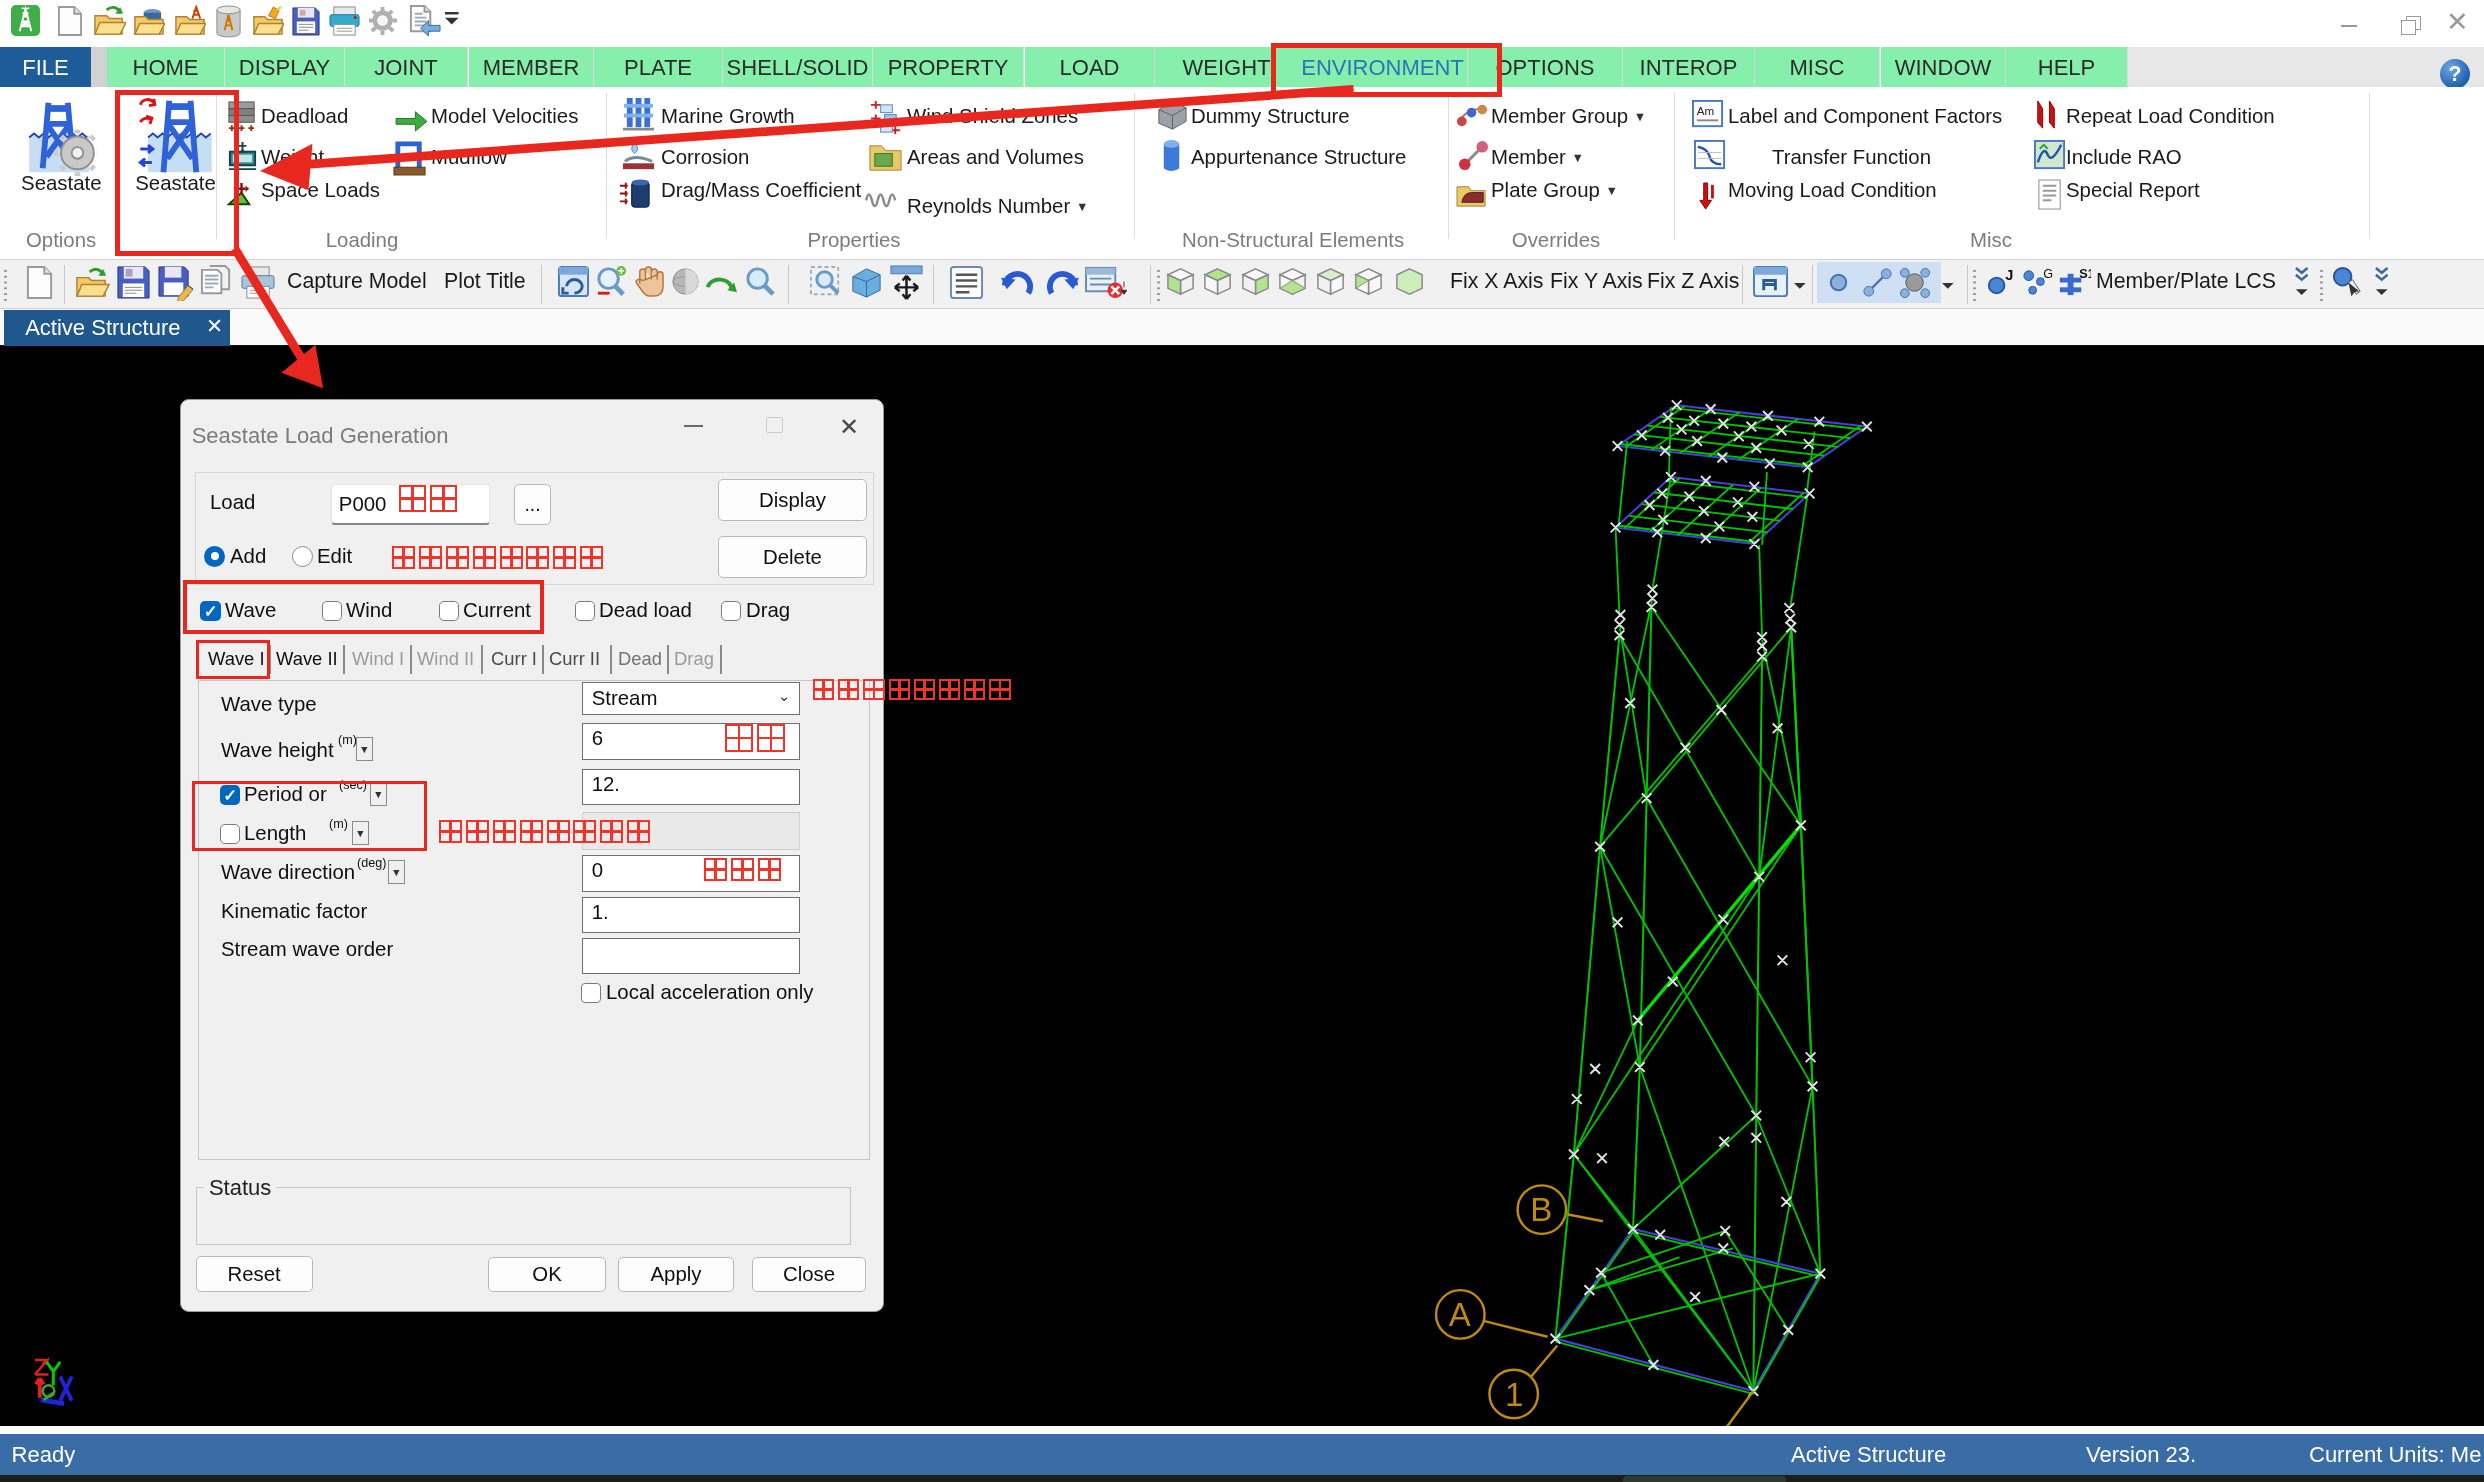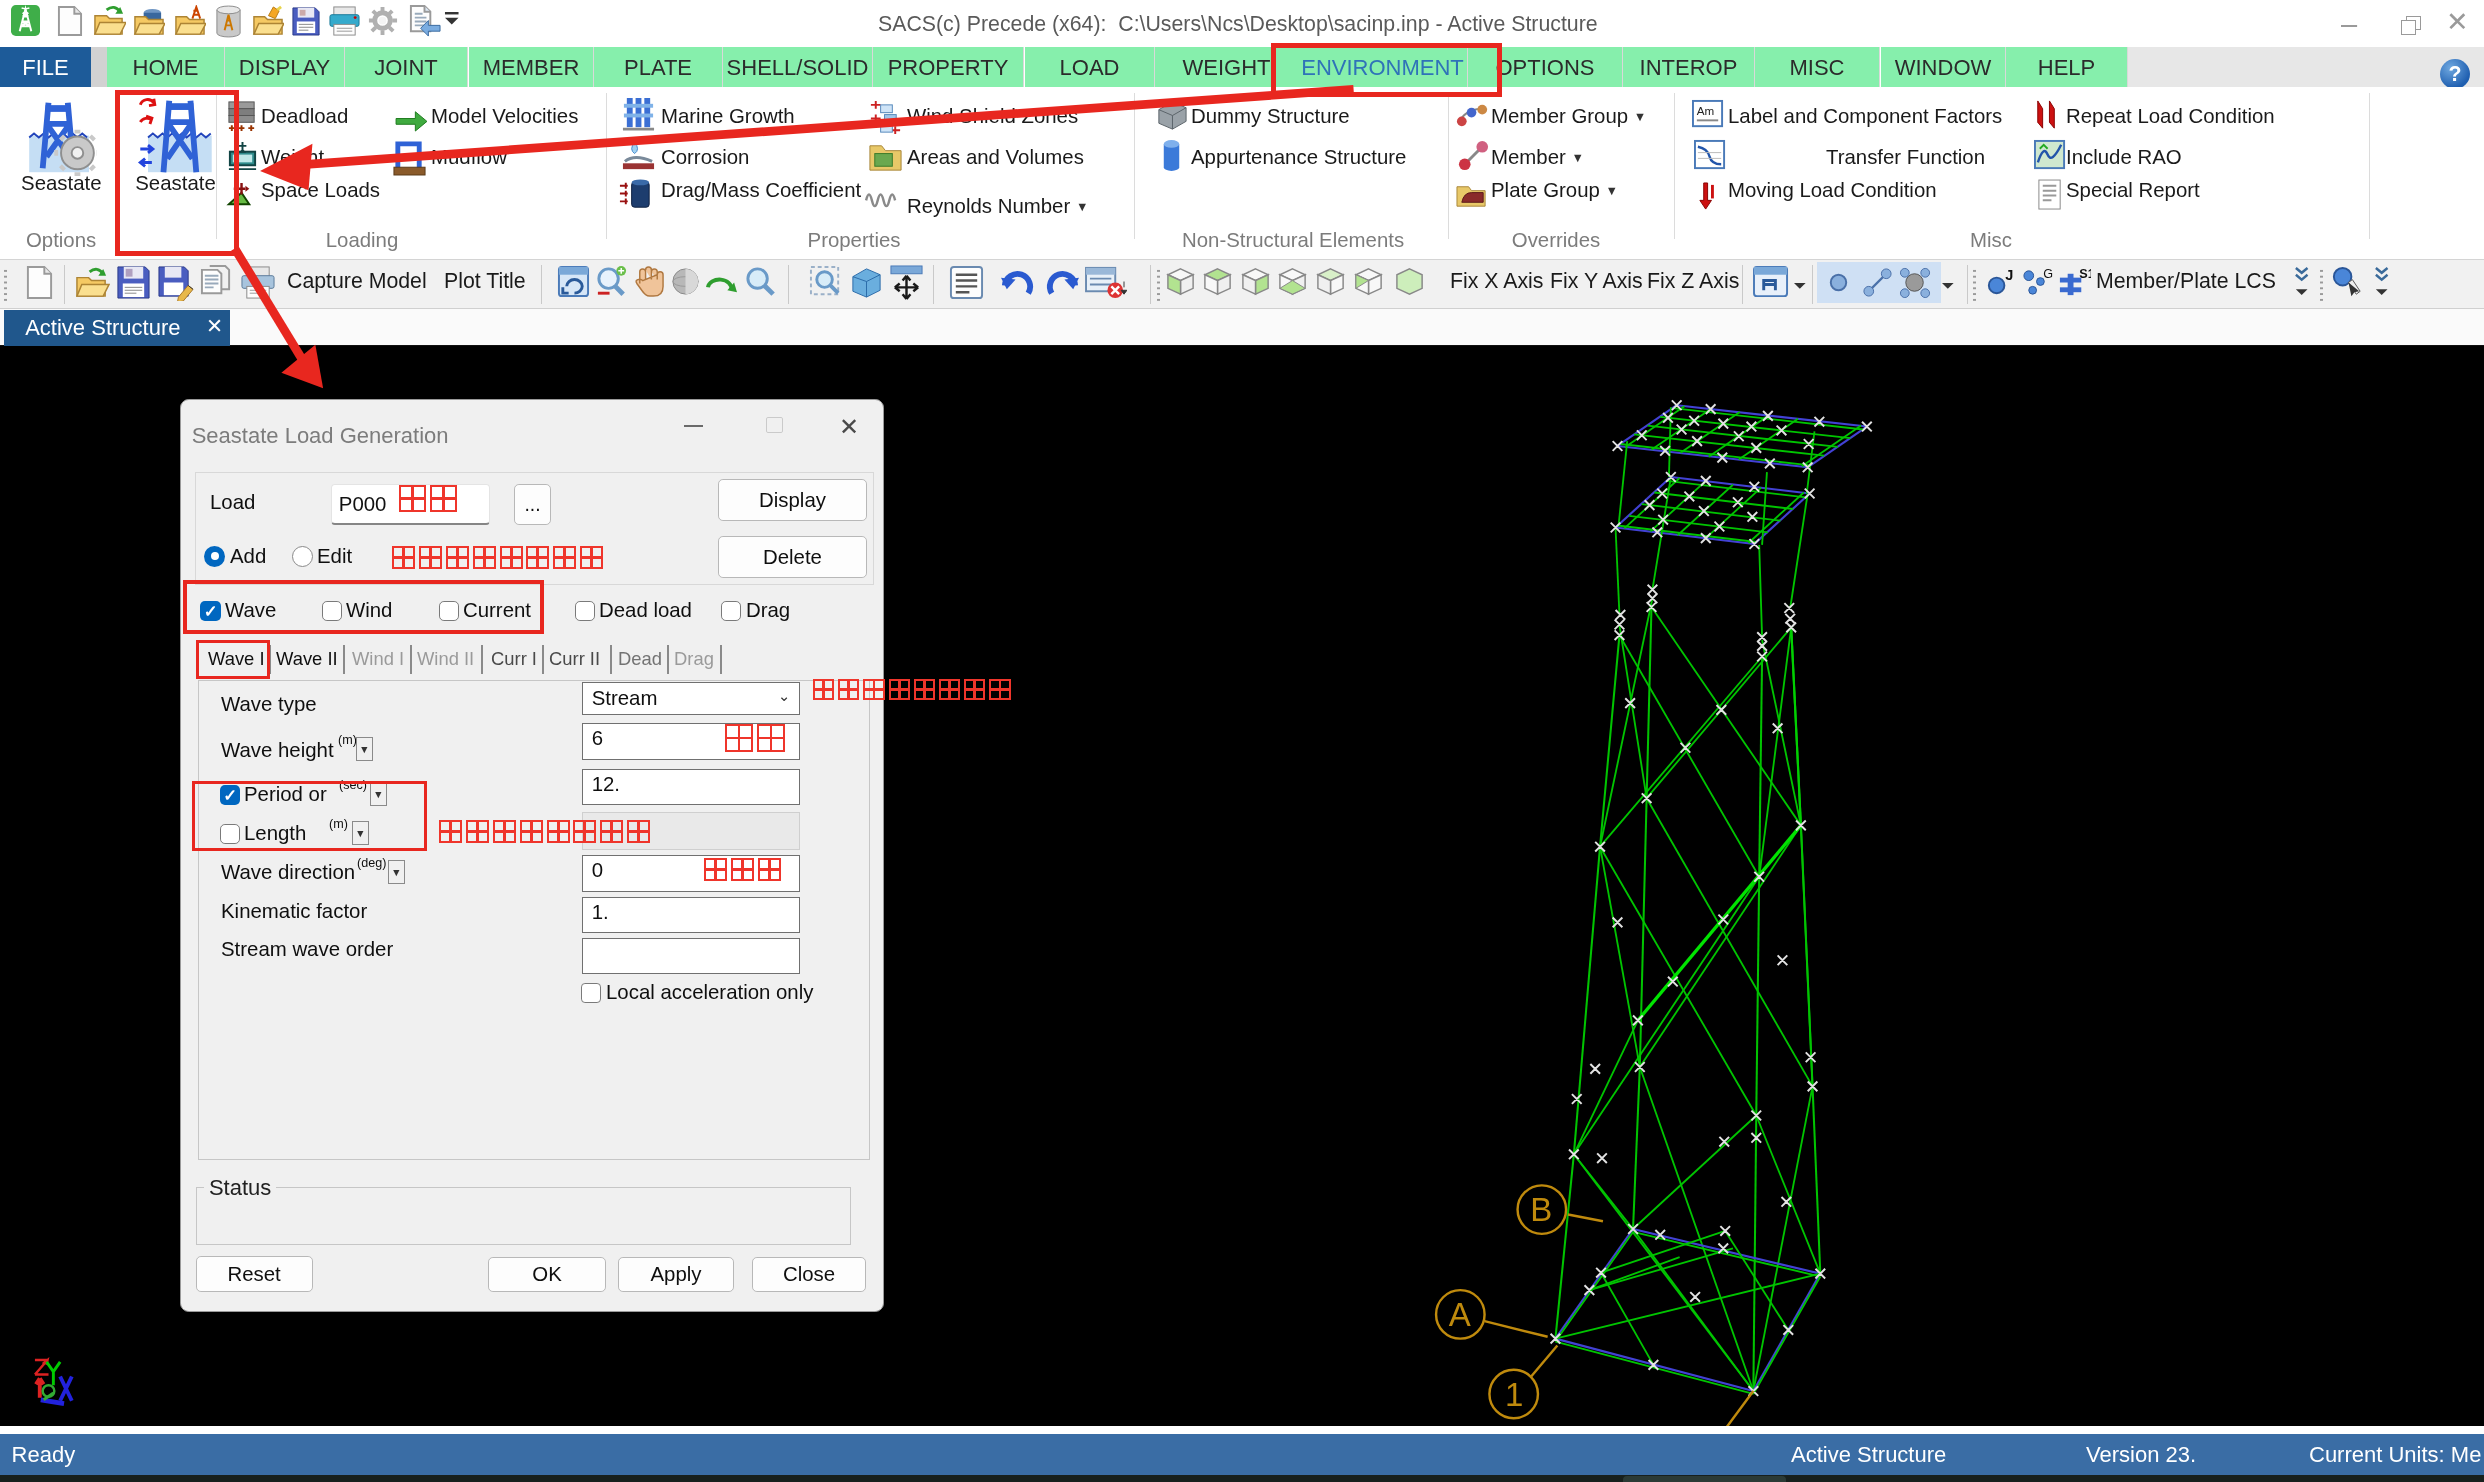--- a/index.html
+++ b/index.html
@@ -106,21 +106,20 @@
 <svg class="a" style="left:407px;top:3.9px;" width="35" height="34" viewBox="0 0 36 35">
 <path d="M4 2 h14 l6 6 v20 h-20 z" fill="#fdfdfd" stroke="#9a9a9a" stroke-width="2"></path>
 <path d="M18 2 v6 h6" fill="#dce8f4" stroke="#9a9a9a" stroke-width="2"></path>
 <path d="M8 10 h8 M8 14 h12 M8 18 h12 M8 22 h12" stroke="#9ab" stroke-width="2"></path>
 <path d="M34 22 h-12 v-5 l-8 8 8 8 v-5 h12 z" fill="#7aace0" stroke="#3a6aa0"></path>
 </svg>
 <svg class="a" style="left:444px;top:11.6px;" width="15.5" height="13.6" viewBox="0 0 16 14">
 <rect x="1" y="0" width="14" height="2.5" fill="#333"></rect>
       <path d="M1 6 l7 7 7 -7 z" fill="#333"></path>
 </svg>
-<div class="a tx" style="left:878px;top:11.6px;font-size:21.3px;color:#5a5a5a;">SACS(c) Precede (x64):&nbsp; C:\Users\Ncs\Desktop\sacinp.inp - Active Structure</div>
 <div class="a wbtn" style="left:2341px;top:7.8px;">–</div>
 <div class="a" style="left:2406px;top:15.5px;width:12.6px;height:12.6px;border:1.9px solid #9a9a9a;"></div>
 <div class="a" style="left:2401px;top:20.4px;width:12.6px;height:12.6px;border:1.9px solid #9a9a9a;background:#fff;"></div>
 <div class="a wbtn" style="left:2446px;top:5.8px;font-size:27px;">✕</div>
 <div class="a" id="tabrow"></div>
 <div class="a" style="left:2128px;top:47px;width:356px;height:41px;background:#e7e7e7;"></div>
 <div class="a" style="left:0;top:47px;width:91px;height:41px;background:#1d5b99;color:#fff;font-size:22px;display:flex;align-items:center;justify-content:center;">FILE</div>
 <div class="a" style="left:91px;top:47px;width:15.5px;height:41px;background:#d2d2d2;"></div>
 <div class="a tab" style="left:107px;width:118px;">HOME</div>
 <div class="a tab" style="left:225px;width:120px;">DISPLAY</div>
@@ -305,21 +304,21 @@
 <rect x="2" y="2" width="30" height="26" fill="#fff" stroke="#4a7ab8" stroke-width="2"></rect>
 <text x="6" y="16" font-size="12" fill="#222" font-family="Liberation Sans">Am</text>
 <path d="M6 22 h22" stroke="#888" stroke-width="2"></path>
 </svg>
 <div class="a ritem" style="left:1728px;top:105px;">Label and Component Factors</div>
 <svg class="a" style="left:1693px;top:139px;" width="35" height="33" viewBox="0 0 36 34">
 <rect x="2" y="2" width="30" height="28" fill="#fff" stroke="#4a7ab8" stroke-width="2"></rect>
 <path d="M5 8 q10 2 12 10 t12 8" fill="none" stroke="#2255aa" stroke-width="2.5"></path>
 <path d="M5 14 h24 M5 20 h24" stroke="#bbb" stroke-width="1"></path>
 </svg>
-<div class="a ritem" style="left:1826px;top:146px;">Transfer Function</div>
+<div class="a ritem" style="left:1772px;top:146px;">Transfer Function</div>
 <svg class="a" style="left:1696px;top:179px;" width="29" height="35" viewBox="0 0 30 36">
 <g fill="#cc1111">
         <path d="M8 4 v18 l-4 0 6 9 6 -9 -4 0 V4 z" stroke="#880000"></path>
       </g>
 <path d="M17 6 v14" stroke="#cc1111" stroke-width="3"></path>
 </svg>
 <div class="a ritem" style="left:1728px;top:179px;">Moving Load Condition</div>
 <svg class="a" style="left:2030px;top:99px;" width="35" height="35" viewBox="0 0 36 36">
 <g fill="#cc1111" stroke="#880000">
         <path d="M8 2 l5 8 v20 l-5 -6 z"></path>

